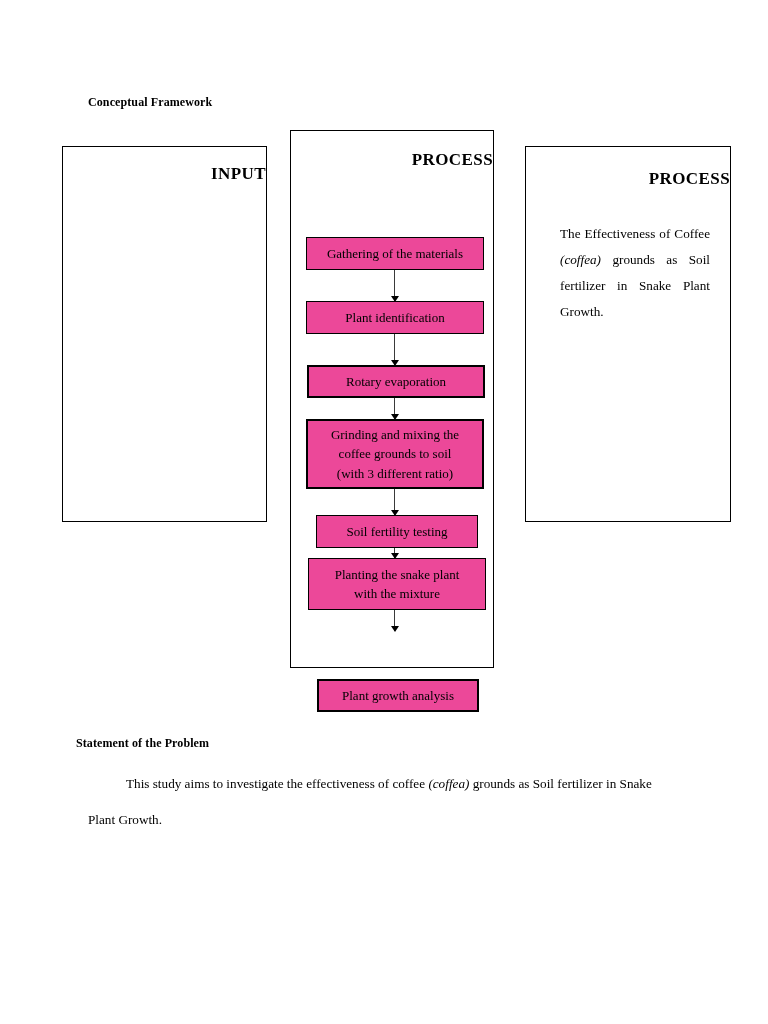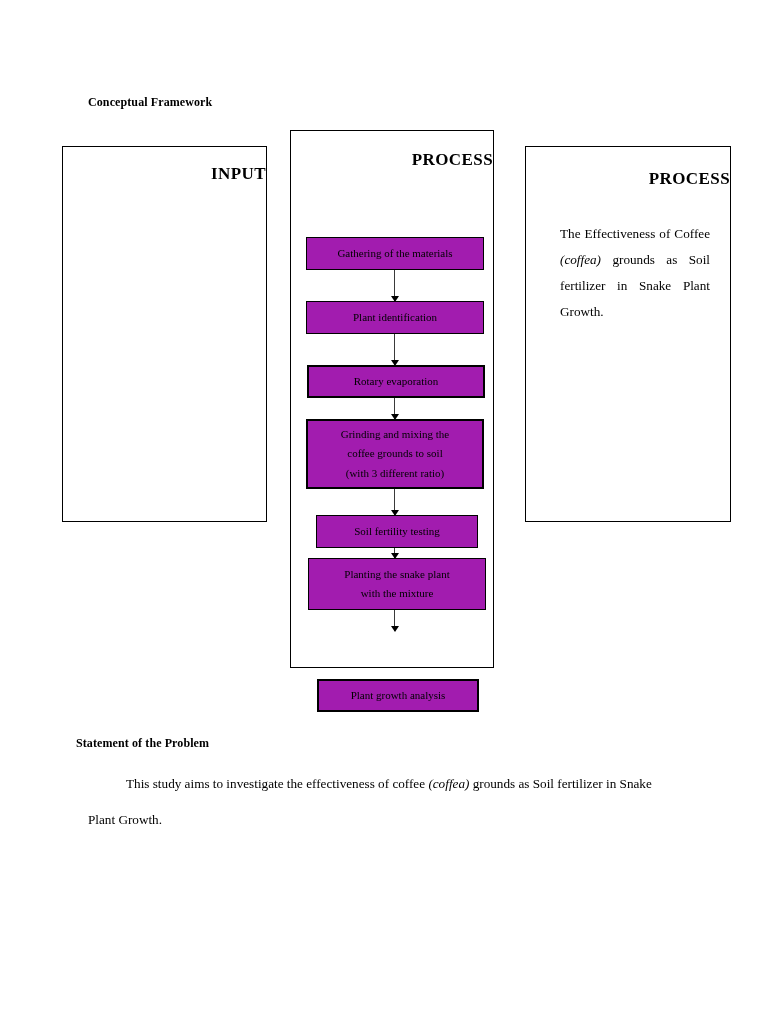--- a/index.html
+++ b/index.html
@@ -37,23 +37,23 @@
     position:absolute;left:27px;right:20px;top:74px;
     font-size:13.2px;line-height:26px;text-align:justify;
     text-justify:inter-word;
     margin-left:7px;
   }
   .output-text i{font-style:italic;}
 
   
   .flow{position:absolute;left:0;top:52px;width:100%;}
   .pbox{
-    position:absolute;box-sizing:border-box;background:#a21caf;
+    position:absolute;box-sizing:border-box;background:#ec4899;
     border:1px solid #000;text-align:center;
-    font-size:11px;line-height:19.5px;
+    font-size:13px;line-height:19.5px;
     display:flex;align-items:center;justify-content:center;
   }
   .pbox.thick{border-width:2px;}
   .pbox span{display:block;width:100%;padding:0 4px;}
 
   .arrow{position:absolute;width:11px;}
   .arrow .shaft{
     position:absolute;left:5px;top:0;width:1.2px;height:100%;
     background:#3a3a3a;
   }

